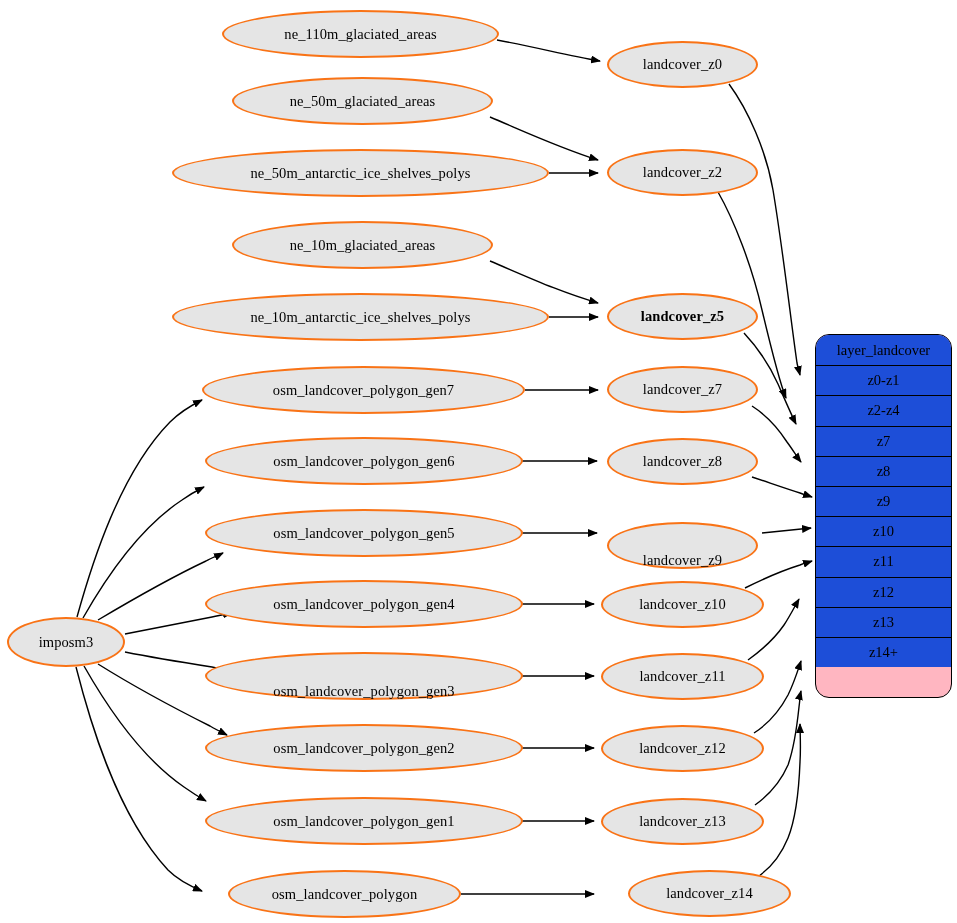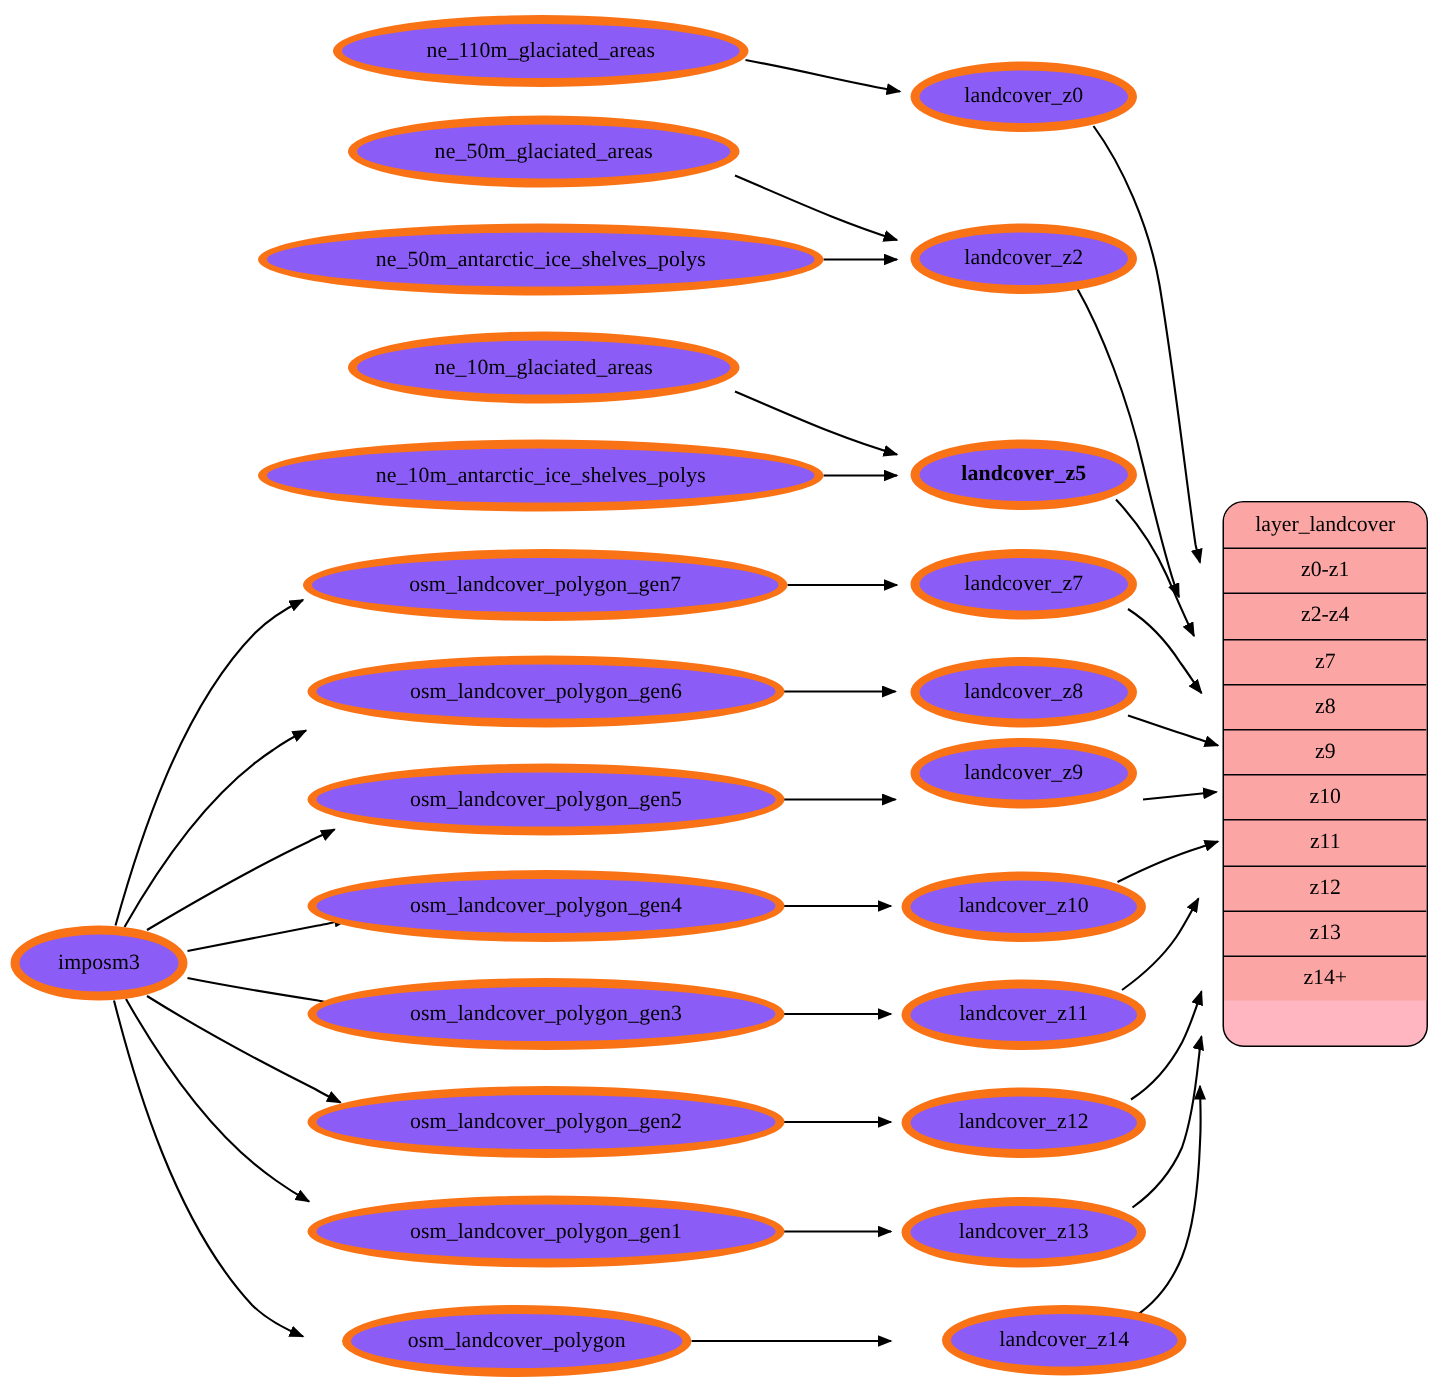--- a/index.html
+++ b/index.html
@@ -26,23 +26,23 @@
   #node-layer {
     position: absolute;
     left: 0;
     top: 0;
     width: 957px;
     height: 923px;
   }
   .node-ellipse {
     position: absolute;
     box-sizing: border-box;
-    border: 6px solid #f97316;
+    border: 2px solid #f97316;
     border-radius: 50%;
-    background: #8b5cf6;
+    background: #e5e5e5;
     display: flex;
     align-items: center;
     justify-content: center;
     color: #000000;
     white-space: nowrap;
   }
   .node-ellipse .nlabel {
     font-size: 14.5px;
     line-height: 1;
     letter-spacing: 0.1px;
@@ -57,21 +57,21 @@
   }
   .record-row {
     box-sizing: border-box;
     height: 30.2px;
     display: flex;
     align-items: center;
     justify-content: center;
     font-size: 14.5px;
     color: #000000;
     border-top: 1px solid #000000;
-    background: #fca5a5;
+    background: #1d4ed8;
   }
   .record-row.first {
     border-top: none;
   }
 </style>
 </head>
 <body>
 
 <div id="canvas">
 
@@ -148,21 +148,21 @@
     </div>
     <div class="node-ellipse" style="left:205px; top:437px; width:318px; height:48px;">
       <span class="nlabel">osm_landcover_polygon_gen6</span>
     </div>
     <div class="node-ellipse" style="left:205px; top:509px; width:318px; height:48px;">
       <span class="nlabel">osm_landcover_polygon_gen5</span>
     </div>
     <div class="node-ellipse" style="left:205px; top:580px; width:318px; height:48px;">
       <span class="nlabel">osm_landcover_polygon_gen4</span>
     </div>
-    <div class="node-ellipse" style="left:205px; top:652px; width:318px; height:48px;">
+    <div class="node-ellipse" style="left:205px; top:652px; width:318px; height:48px;align-items:flex-end;">
       <span class="nlabel">osm_landcover_polygon_gen3</span>
     </div>
     <div class="node-ellipse" style="left:205px; top:724px; width:318px; height:48px;">
       <span class="nlabel">osm_landcover_polygon_gen2</span>
     </div>
     <div class="node-ellipse" style="left:205px; top:797px; width:318px; height:48px;">
       <span class="nlabel">osm_landcover_polygon_gen1</span>
     </div>
     <div class="node-ellipse" style="left:228px; top:870px; width:233px; height:48px;">
       <span class="nlabel">osm_landcover_polygon</span>
@@ -176,21 +176,21 @@
     </div>
     <div class="node-ellipse" style="left:607px; top:293px; width:151px; height:47px;font-weight:bold;">
       <span class="nlabel">landcover_z5</span>
     </div>
     <div class="node-ellipse" style="left:607px; top:366px; width:151px; height:47px;">
       <span class="nlabel">landcover_z7</span>
     </div>
     <div class="node-ellipse" style="left:607px; top:438px; width:151px; height:47px;">
       <span class="nlabel">landcover_z8</span>
     </div>
-    <div class="node-ellipse" style="left:607px; top:492px; width:151px; height:47px;">
+    <div class="node-ellipse" style="left:607px; top:522px; width:151px; height:47px;align-items:flex-end;">
       <span class="nlabel">landcover_z9</span>
     </div>
     <div class="node-ellipse" style="left:601px; top:581px; width:163px; height:47px;">
       <span class="nlabel">landcover_z10</span>
     </div>
     <div class="node-ellipse" style="left:601px; top:653px; width:163px; height:47px;">
       <span class="nlabel">landcover_z11</span>
     </div>
     <div class="node-ellipse" style="left:601px; top:725px; width:163px; height:47px;">
       <span class="nlabel">landcover_z12</span>

